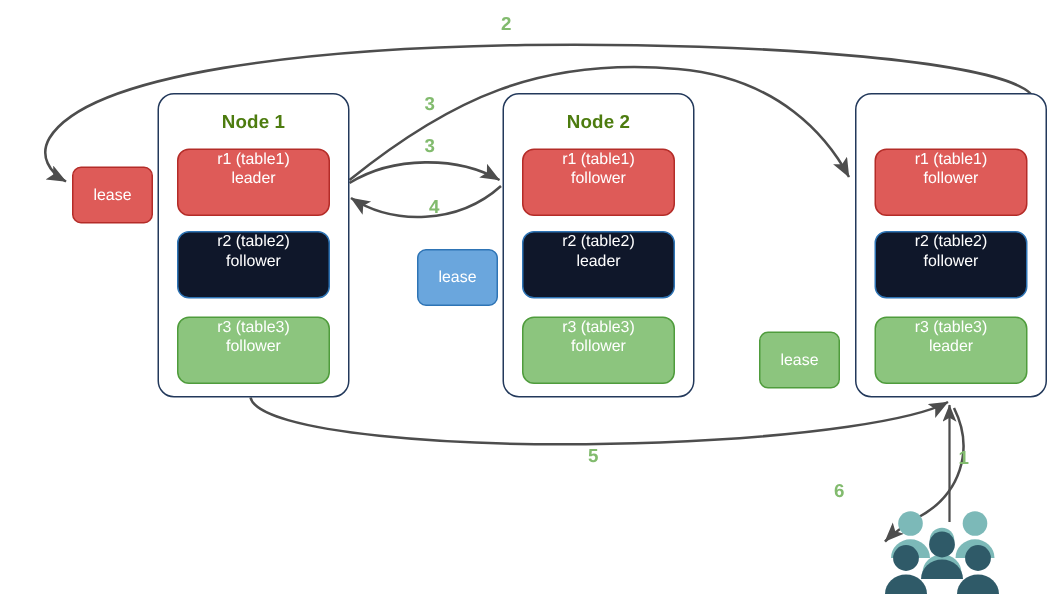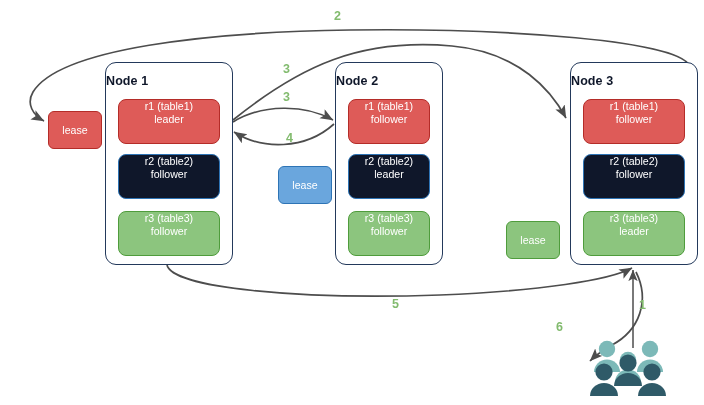--- a/index.html
+++ b/index.html
@@ -17,22 +17,22 @@
   .node-box{
     position:absolute;
     border:1.3px solid #23395b;
     border-radius:11px;
     background:#ffffff;
     box-sizing:border-box;
     z-index:2;
   }
   .node-title{
     position:absolute;left:0;right:0;top:11px;
-    text-align:left;
-    font-size:12.5px;font-weight:bold;color:#0f172a;
+    text-align:center;
+    font-size:12.5px;font-weight:bold;color:#4d7c0f;
     letter-spacing:.1px;
   }
   .replica{
     position:absolute;left:12px;right:12px;
     height:45px;
     border-radius:8px;
     box-sizing:border-box;
     display:flex;flex-direction:column;
     align-items:center;justify-content:flex-start;
     color:#ffffff;font-size:10.6px;line-height:13.4px;
@@ -101,38 +101,37 @@
     <div class="replica rep-blue" style="top:91px;">
       <span class="l1">r2 (table2)</span>
       <span class="l2">follower</span>
     </div>
     <div class="replica rep-green" style="top:148px;">
       <span class="l1">r3 (table3)</span>
       <span class="l2">follower</span>
     </div>
   </div>
 
-  <div class="node-box" style="left:335px;top:62px;width:108px;height:203px;">
+  <div class="node-box" style="left:335px;top:62px;width:128px;height:203px;">
     <div class="node-title">Node 2</div>
     <div class="replica rep-red" style="top:36px;">
       <span class="l1">r1 (table1)</span>
       <span class="l2">follower</span>
     </div>
     <div class="replica rep-blue" style="top:91px;">
       <span class="l1">r2 (table2)</span>
       <span class="l2">leader</span>
     </div>
     <div class="replica rep-green" style="top:148px;">
       <span class="l1">r3 (table3)</span>
       <span class="l2">follower</span>
     </div>
   </div>
 
   <div class="node-box" style="left:570px;top:62px;width:128px;height:203px;">
-    <div class="node-title">Node 3</div>
     <div class="replica rep-red" style="top:36px;">
       <span class="l1">r1 (table1)</span>
       <span class="l2">follower</span>
     </div>
     <div class="replica rep-blue" style="top:91px;">
       <span class="l1">r2 (table2)</span>
       <span class="l2">follower</span>
     </div>
     <div class="replica rep-green" style="top:148px;">
       <span class="l1">r3 (table3)</span>

